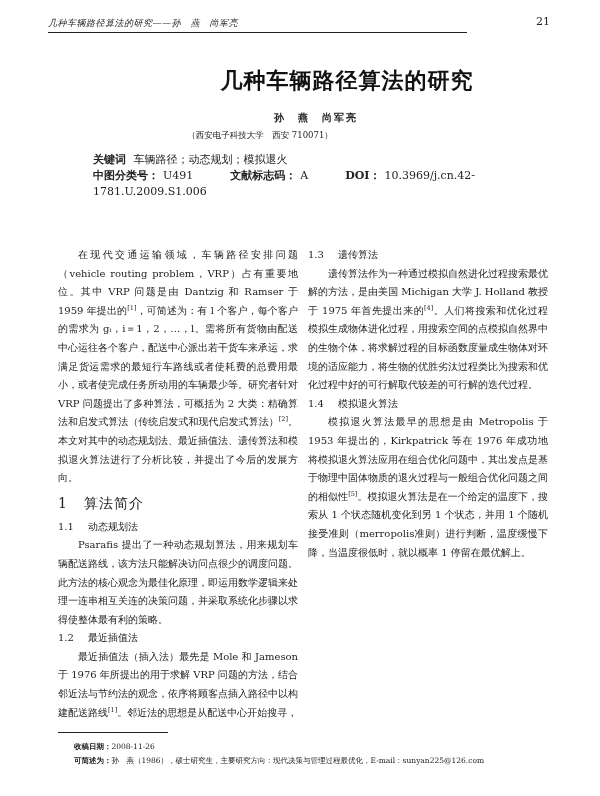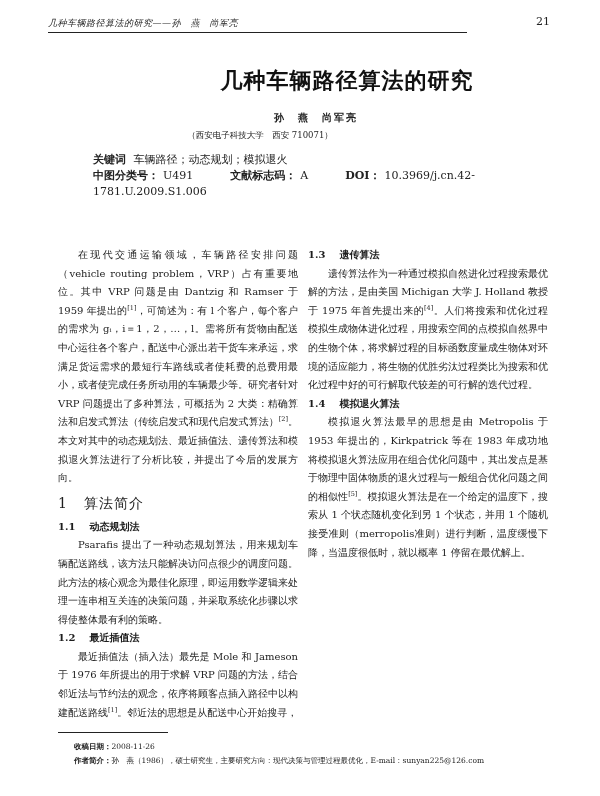--- a/index.html
+++ b/index.html
@@ -43,21 +43,21 @@
     position: absolute; top: 246px; width: 240px;
     font-size: 10px; line-height: 18.6px; text-align: justify; color: #1d1d1d;
   }
   .col-left { left: 58px; }
   .col-right { left: 308px; }
   .col p { margin: 0; text-indent: 2em; }
   .col p.cont { text-indent: 0; }
   .sup { font-size: 6.5px; vertical-align: super; line-height: 0; }
   .sec-h1 { font-size: 14px; font-weight: normal; margin: 4px 0 4px 0; letter-spacing: 1px; line-height: 22px; }
   .sec-h1 .num { margin-right: 16px; }
-  .sec-h2 { font-size: 10px; font-weight: bold; margin: 0; line-height: 18.6px; }
+  .sec-h2 { font-size: 10px; font-weight: normal; margin: 0; line-height: 18.6px; }
   .sec-h2 .num { margin-right: 14px; }
   .footnote-rule {
     position: absolute; left: 58px; top: 732px; width: 110px; border-top: 1px solid #222;
   }
   .footnotes {
     position: absolute; left: 74px; top: 740px; width: 480px;
     font-size: 7.5px; line-height: 14px; color: #222;
   }
   .footnotes .label { font-weight: bold; }
 </style>
@@ -99,22 +99,22 @@
     <div class="sec-h2"><span class="num">1.2</span><span>最近插值法</span></div>
     <p><span>最近插值法（插入法）最先是 Mole 和 Jameson 于 1976 年所提出的用于求解 VRP 问题的方法，结合邻近法与节约法的观念，依序将顾客点插入路径中以构建配送路线</span><span class="sup">[1]</span><span id="overflow-src">。邻近法的思想是从配送中心开始搜寻，</span></p>
   </div>
 
   <div class="col col-right">
 
     <div class="sec-h2"><span class="num">1.3</span><span>遗传算法</span></div>
     <p><span>遗传算法作为一种通过模拟自然进化过程搜索最优解的方法，是由美国 Michigan 大学 J. Holland 教授于 1975 年首先提出来的</span><span class="sup">[4]</span><span>。人们将搜索和优化过程模拟生成物体进化过程，用搜索空间的点模拟自然界中的生物个体，将求解过程的目标函数度量成生物体对环境的适应能力，将生物的优胜劣汰过程类比为搜索和优化过程中好的可行解取代较差的可行解的迭代过程。</span></p>
 
     <div class="sec-h2"><span class="num">1.4</span><span>模拟退火算法</span></div>
-    <p><span>模拟退火算法最早的思想是由 Metropolis 于 1953 年提出的，Kirkpatrick 等在 1983 年成功地将模拟退火算法应用在组合优化问题中，其出发点是基于物理中固体物质的退火过程与一般组合优化问题之间的相似性</span><span class="sup">[5]</span><span>。模拟退火算法是在一个给定的温度下，搜索从 1 个状态随机变化到另 1 个状态，并用 1 个随机接受准则（merropolis准则）进行判断，温度缓慢下降，当温度很低时，就以概率 1 停留在最优解上。</span></p>
+    <p><span>模拟退火算法最早的思想是由 Metropolis 于 1953 年提出的，Kirkpatrick 等在 1976 年成功地将模拟退火算法应用在组合优化问题中，其出发点是基于物理中固体物质的退火过程与一般组合优化问题之间的相似性</span><span class="sup">[5]</span><span>。模拟退火算法是在一个给定的温度下，搜索从 1 个状态随机变化到另 1 个状态，并用 1 个随机接受准则（merropolis准则）进行判断，温度缓慢下降，当温度很低时，就以概率 1 停留在最优解上。</span></p>
   </div>
 
   <div class="footnote-rule"></div>
   <div class="footnotes">
     <div><span class="label">收稿日期：</span><span>2008-11-26</span></div>
-    <div><span class="label">作者简介：</span><span>孙　燕（1986），硕士研究生，主要研究方向：现代决策与管理过程最优化，E-mail：sunyan225@126.com</span></div>
+    <div><span class="label">可简述为：</span><span>孙　燕（1986），硕士研究生，主要研究方向：现代决策与管理过程最优化，E-mail：sunyan225@126.com</span></div>
   </div>
 
 </div>
 
 </body></html>

